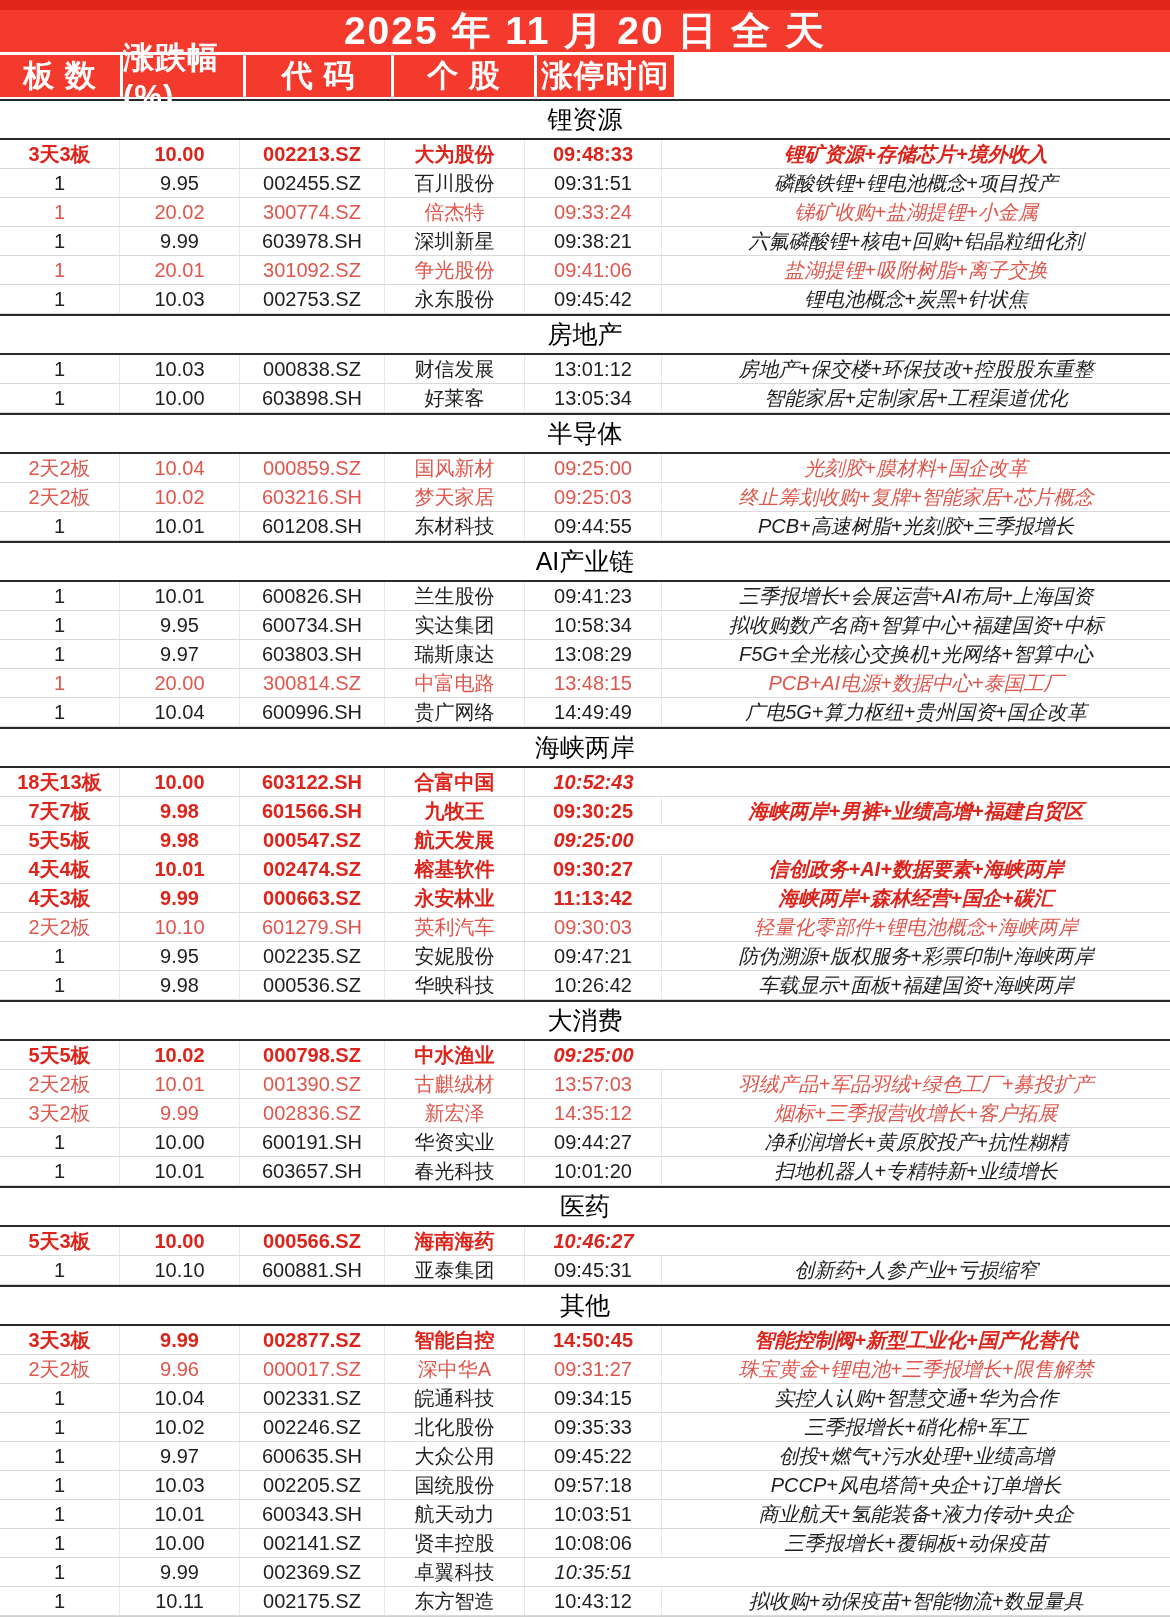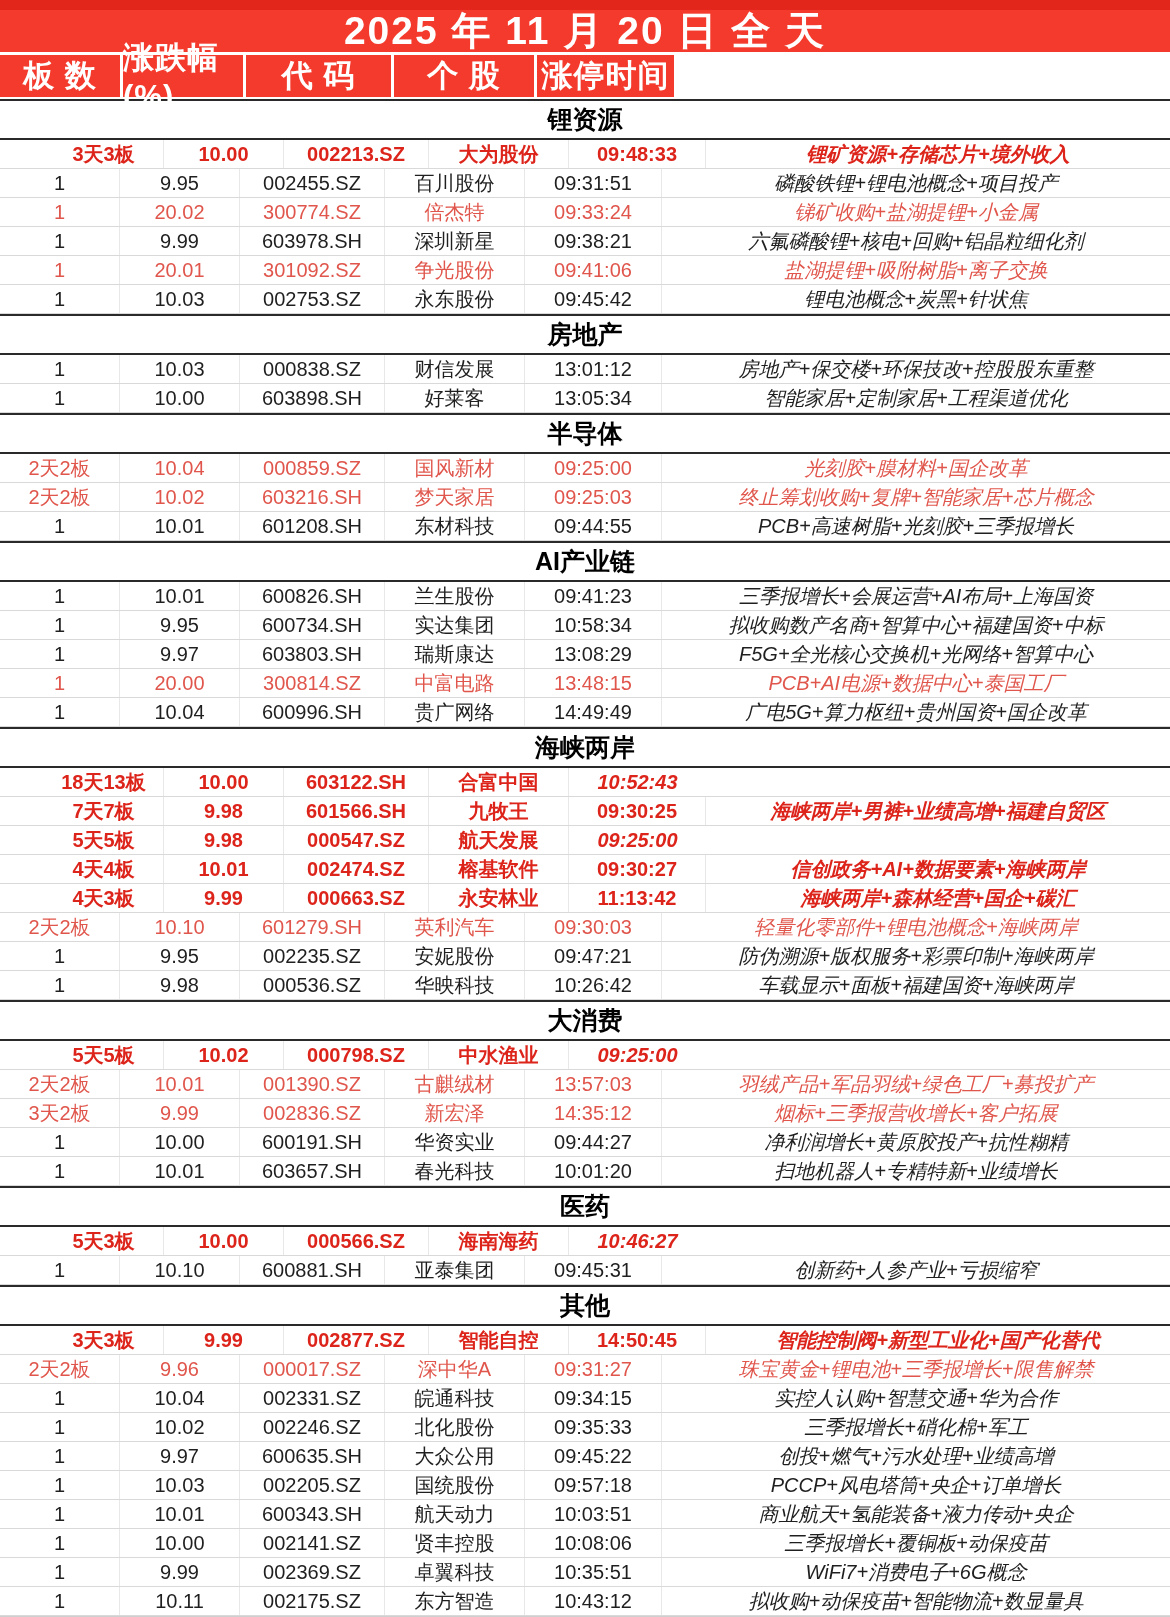--- a/index.html
+++ b/index.html
@@ -24,34 +24,34 @@
   }
   .header-cell{
     background:#f43a2c;color:#ffffff;font-weight:bold;font-size:31px;
     height:42px;display:flex;align-items:center;justify-content:center;
     letter-spacing:1px;
   }
   .table-body{border-top:2px solid #ffffff;}
   .section{
     height:37px;border-top:2px solid #2a2a2a;border-bottom:2px solid #2a2a2a;
     display:flex;align-items:center;justify-content:center;
-    font-weight:bold;font-size:25px;color:#000000;background:#ffffff;text-align:right;
+    font-weight:normal;font-size:25px;color:#000000;background:#ffffff;text-align:right;
   }
   .row{
     display:grid;
     grid-template-columns:120px 120px 145px 140px 137px 1fr;
     height:28px;border-bottom:1px solid #d9d9d9;background:#ffffff;
   }
   .cell{
     display:flex;align-items:center;justify-content:center;
     font-size:20px;white-space:nowrap;overflow:hidden;
     border-right:1px solid #e8e8e8;
   }
   .cell:last-child{border-right:none;font-style:italic;}
-  .row.strong{color:#dd241b;font-weight:bold;padding-left:44px;}
+  .row.strong{color:#dd241b;font-weight:bold;}
   .row.light{color:#e0564c;}
   .row.normal{color:#1f1f1f;}
   .bottom-strip{height:10px;background:#e9e9e9;border-top:1px solid #cfcfcf;}
 </style>
 </head>
 <body>
 
 <div class="top-strip"></div>
 
 <div class="title-bar">2025 年 11 月 20 日 全 天</div>
@@ -380,21 +380,20 @@
       <div class="cell">贤丰控股</div>
       <div class="cell">10:08:06</div>
       <div class="cell">三季报增长+覆铜板+动保疫苗</div>
     </div>
     <div class="row normal">
       <div class="cell">1</div>
       <div class="cell">9.99</div>
       <div class="cell">002369.SZ</div>
       <div class="cell">卓翼科技</div>
       <div class="cell">10:35:51</div>
-      <div class="cell">WiFi7+消费电子+6G概念</div>
     </div>
     <div class="row normal">
       <div class="cell">1</div>
       <div class="cell">10.11</div>
       <div class="cell">002175.SZ</div>
       <div class="cell">东方智造</div>
       <div class="cell">10:43:12</div>
       <div class="cell">拟收购+动保疫苗+智能物流+数显量具</div>
     </div>
   </div>

